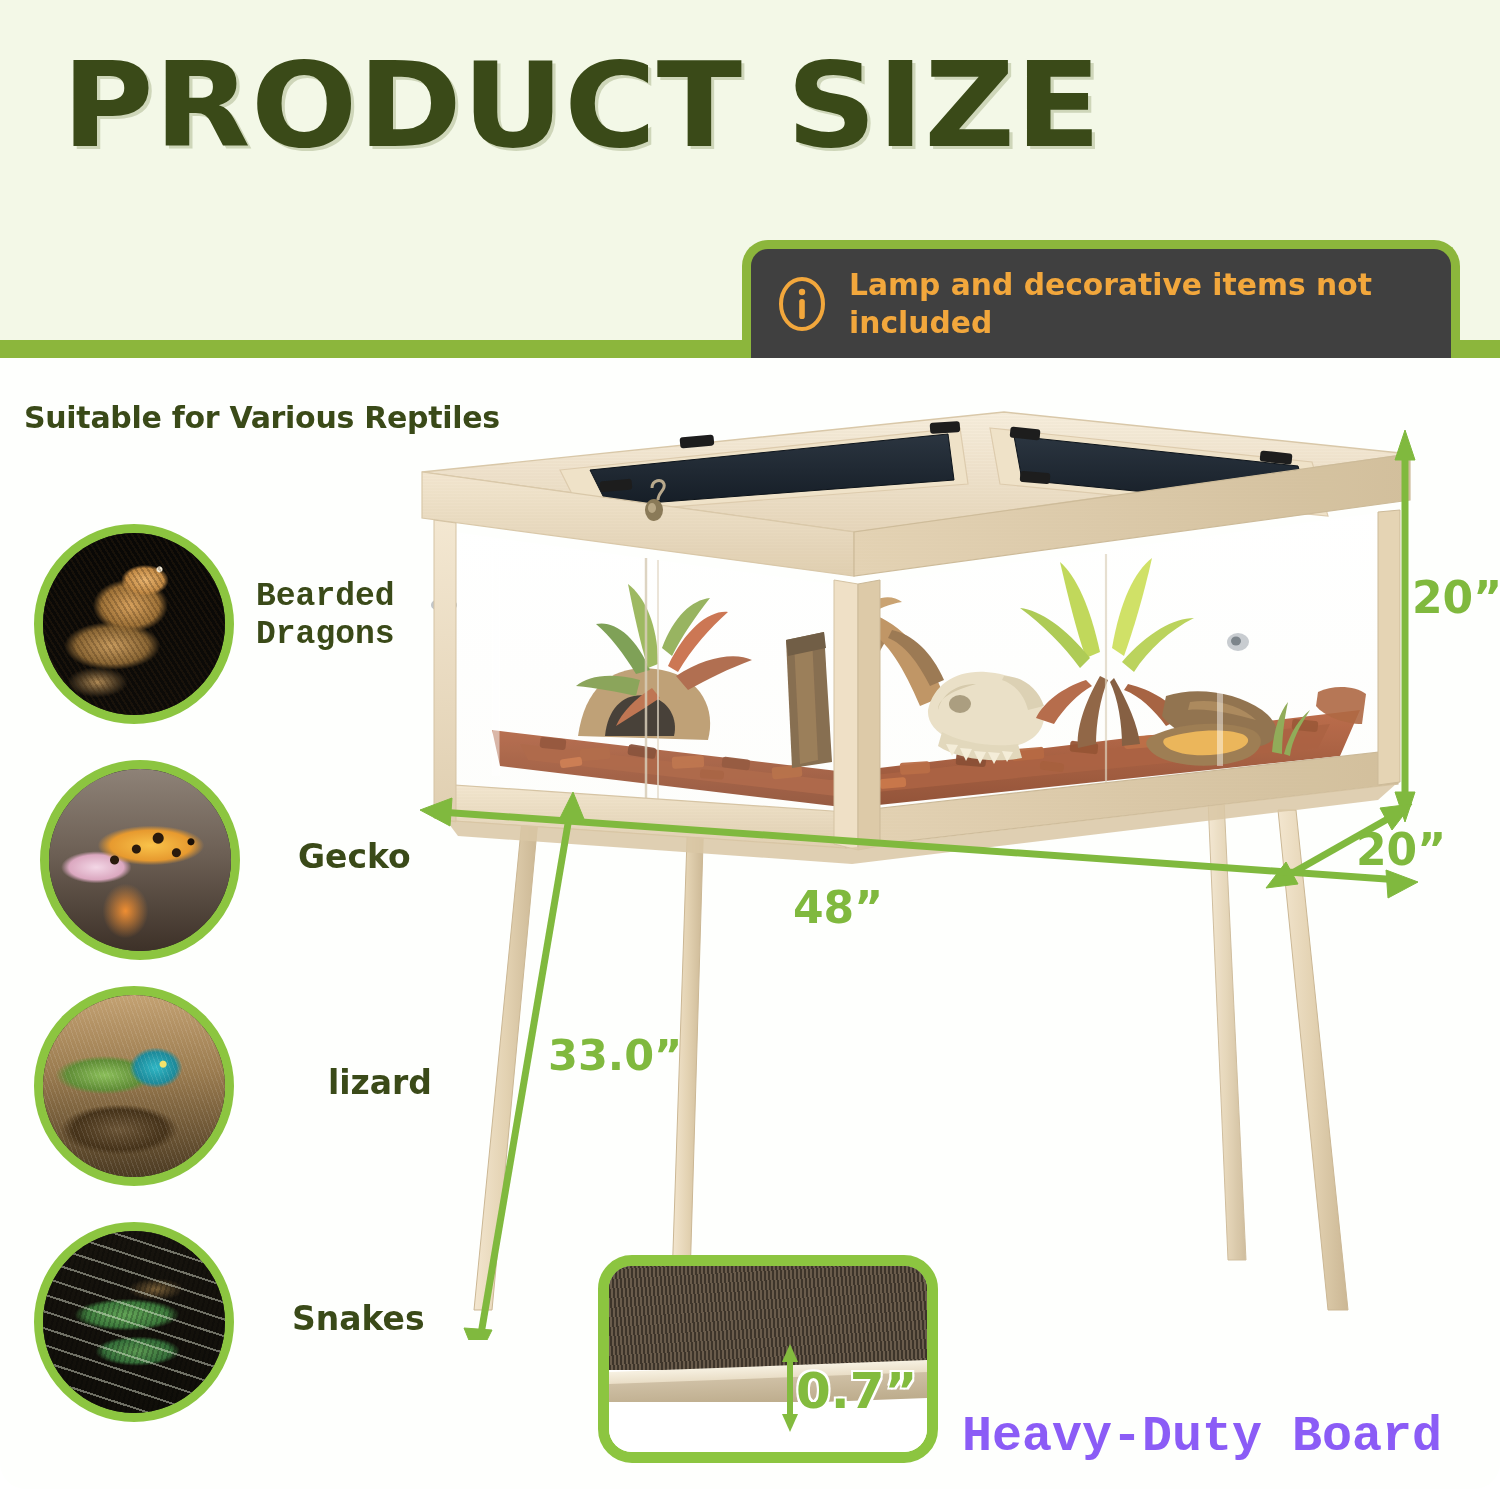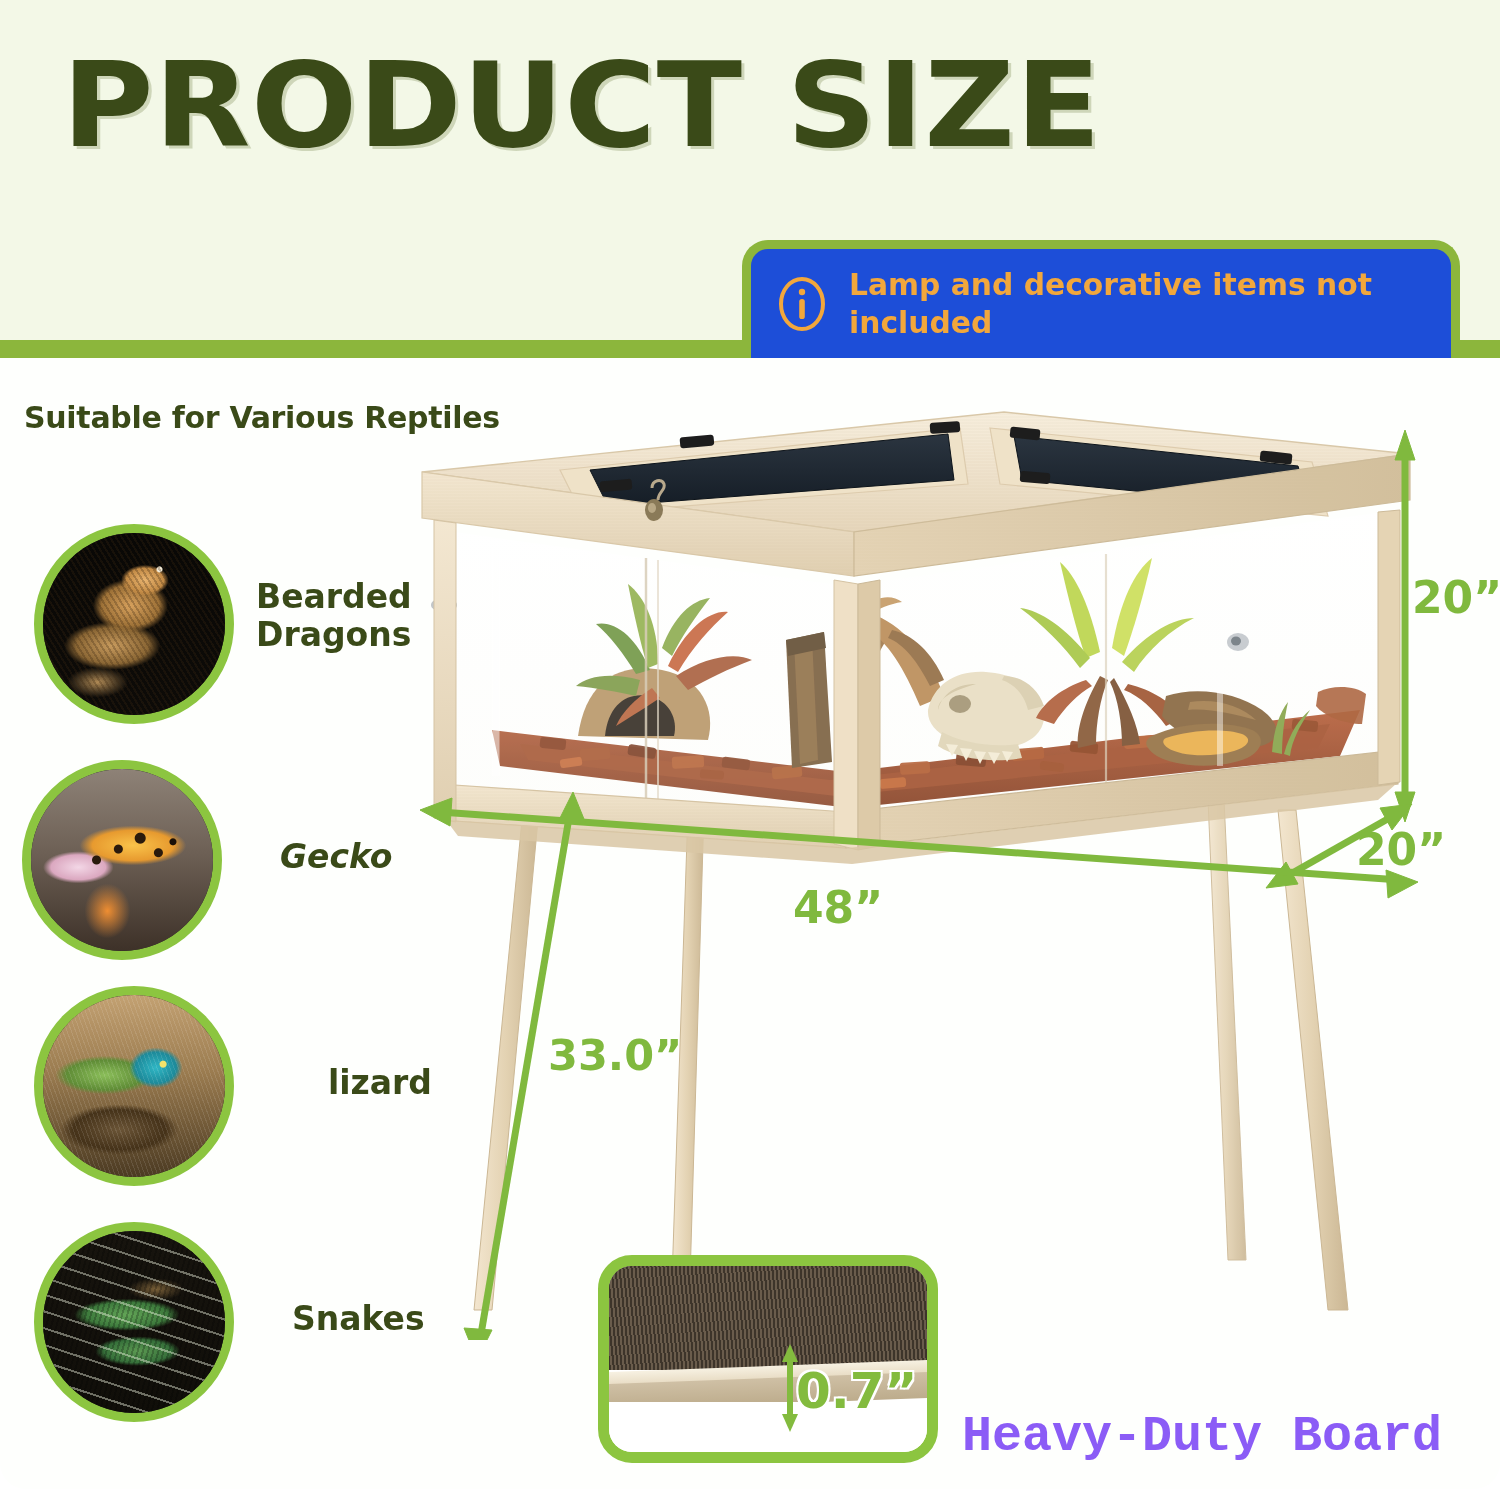--- a/index.html
+++ b/index.html
@@ -28,21 +28,21 @@
     font-family: "DejaVu Sans", sans-serif;
     transform: scaleX(1.06); transform-origin: left center;
     text-shadow: 3px 3px 0 rgba(110,125,70,0.28);
     white-space: nowrap;
   }
 
   
   .info-callout {
     position: absolute; left: 742px; top: 240px;
     width: 718px; height: 118px;
-    background: #1d4ed8;
+    background: #404040;
     border: 9px solid #8cb63c;
     border-bottom: none;
     border-top-left-radius: 26px;
     border-top-right-radius: 26px;
     display: flex; align-items: center;
     padding-left: 26px;
     overflow: visible;
   }
   .info-icon {
     flex: 0 0 auto; width: 50px; height: 58px; margin-right: 22px;
@@ -217,25 +217,25 @@
 not included</div>
   </div>
 
   <div class="suitable-heading">Suitable for
 Various Reptiles</div>
 
   <div class="pet-item" style="left:34px; top:524px; width:400px; height:200px;">
     <div class="pet-circle">
       <div class="pet-photo ph-bearded"></div>
     </div>
-    <div class="pet-label" style="left:222px; top:54px;">Bearded
+    <div class="pet-label" style="left:222px; top:54px;font-family:Liberation Mono, monospace;">Bearded
 Dragons</div>
   </div>
 
-  <div class="pet-item" style="left:22px; top:760px; width:400px; height:200px;font-style:italic;">
+  <div class="pet-item" style="left:40px; top:760px; width:400px; height:200px;">
     <div class="pet-circle">
       <div class="pet-photo ph-gecko"></div>
     </div>
     <div class="pet-label" style="left:258px; top:78px;">Gecko</div>
   </div>
 
   <div class="pet-item" style="left:34px; top:986px; width:400px; height:200px;">
     <div class="pet-circle">
       <div class="pet-photo ph-lizard"></div>
     </div>

